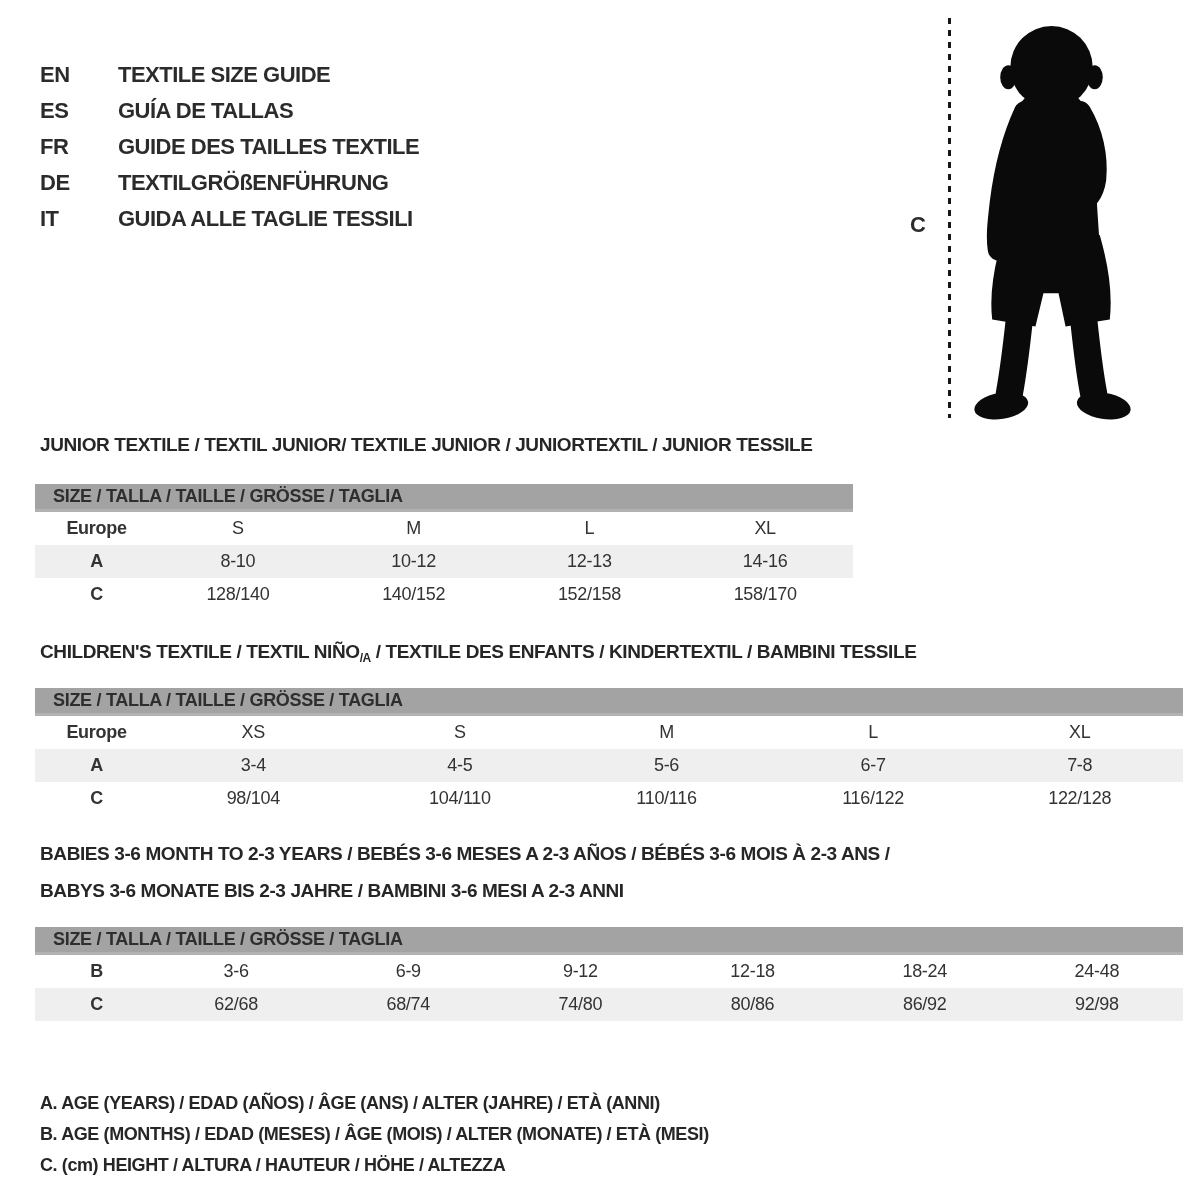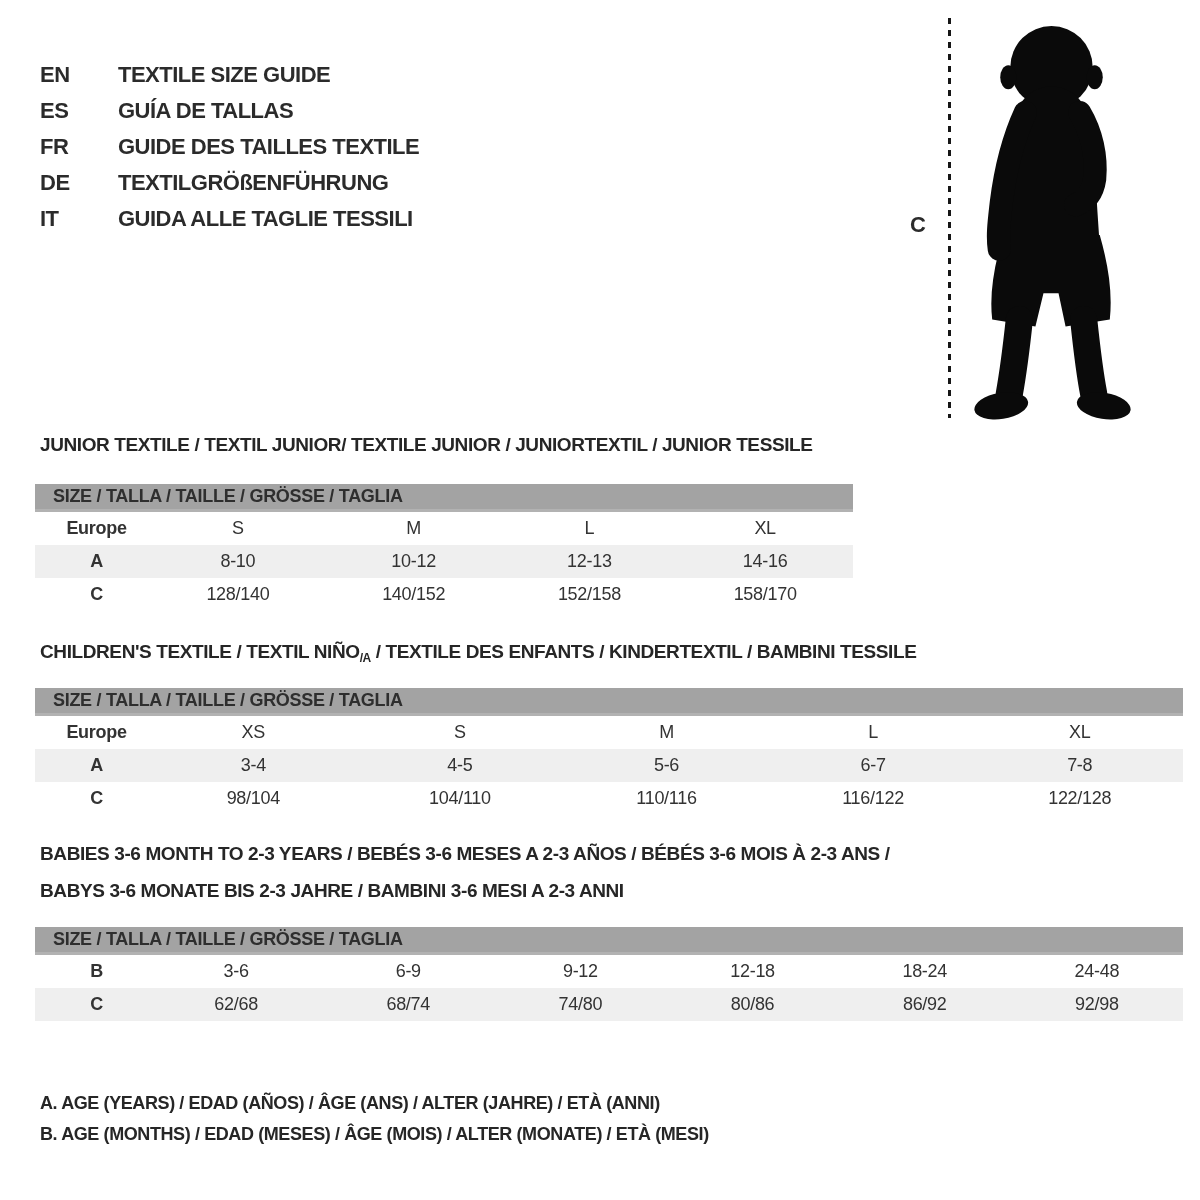--- a/index.html
+++ b/index.html
@@ -172,15 +172,16 @@
             <td>86/92</td>
             <td>92/98</td>
           </tr>
         </tbody>
       </table>
   </div>
 
   <div class="legend">
     <div class="legend-line">A. AGE (YEARS) / EDAD (AÑOS) / ÂGE (ANS) / ALTER (JAHRE) / ETÀ (ANNI)</div>
     <div class="legend-line">B. AGE (MONTHS) / EDAD (MESES) / ÂGE (MOIS) / ALTER (MONATE) / ETÀ (MESI)</div>
+    <div class="legend-line">C. (cm) HEIGHT / ALTURA / HAUTEUR / HÖHE / ALTEZZA</div>
   </div>
 
 </div>
 
 </body></html>

